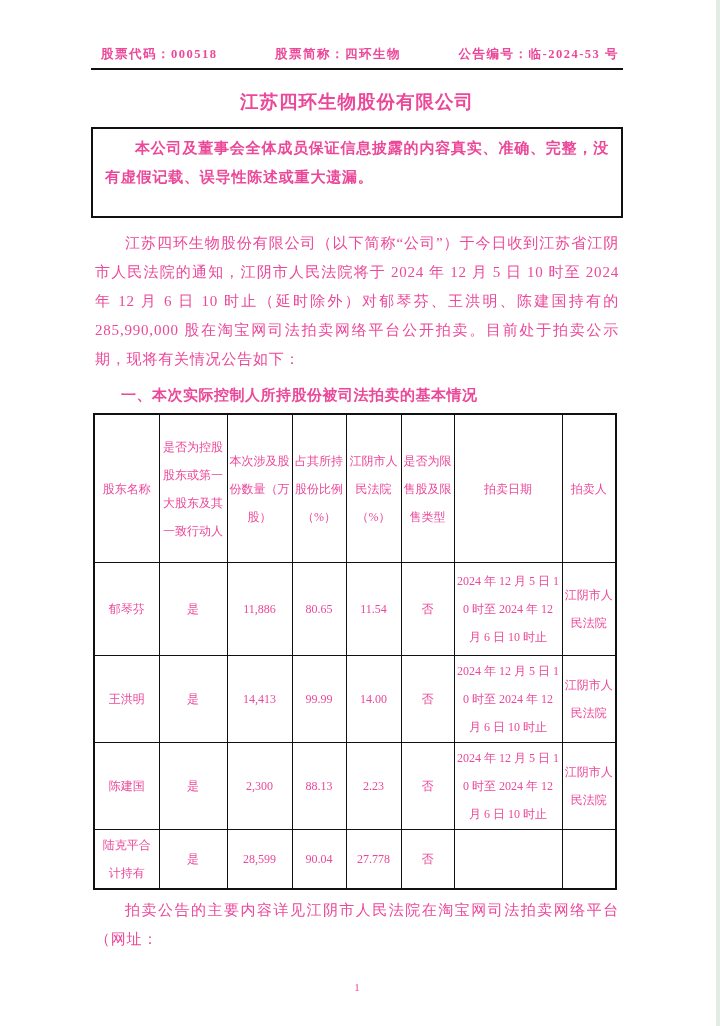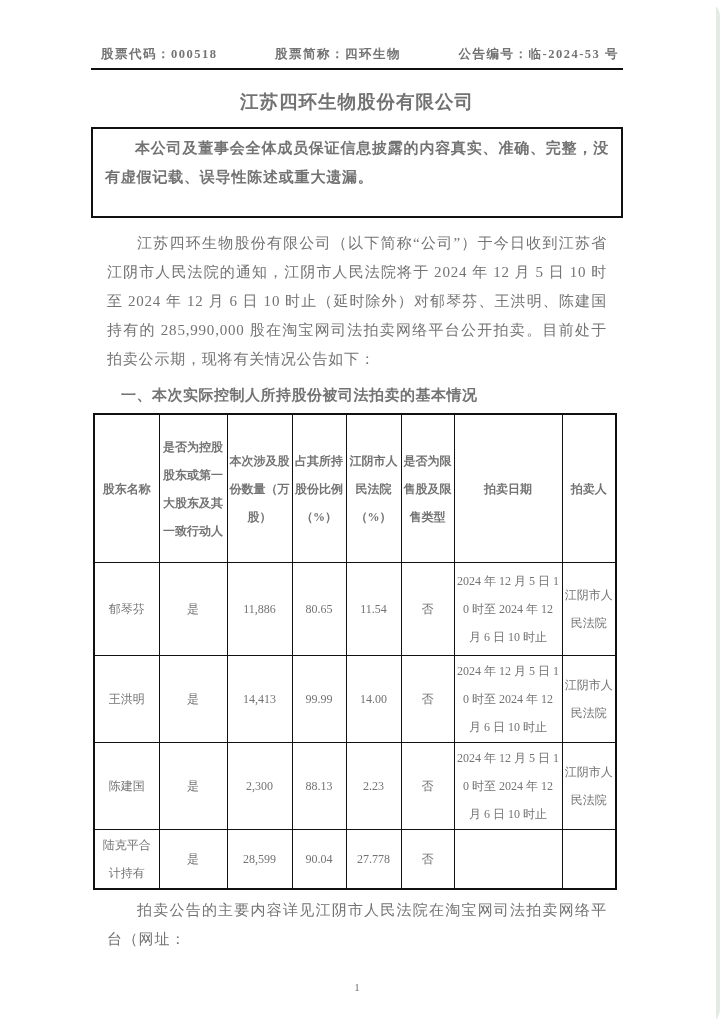--- a/index.html
+++ b/index.html
@@ -7,22 +7,21 @@
     padding: 0;
     background: #ffffff;
   }
   .page {
     position: relative;
     width: 720px;
     height: 1026px;
     background: #ffffff;
     overflow: hidden;
     font-family: "Liberation Serif", "DejaVu Serif", serif;
-    color: #737373;
-    border-radius: 17px;
+    color: #ec4899;
   }
   .page-edge {
     position: absolute;
     top: 0;
     right: 0;
     width: 4px;
     height: 100%;
     background: #e3ebe5;
   }
   .content {
@@ -65,21 +64,21 @@
   .notice-box p {
     margin: 0;
     font-weight: bold;
     font-size: 15px;
     line-height: 29px;
     text-indent: 2em;
     text-align: justify;
     letter-spacing: 0.8px;
   }
   .body-para {
-    margin: 11px 16px 0;
+    margin: 11px 4px 0;
     font-size: 15px;
     line-height: 29px;
     text-indent: 2em;
     text-align: justify;
     letter-spacing: 0.8px;
   }
   .section-heading {
     margin: 12px 0 8px;
     font-size: 15px;
     font-weight: bold;
@@ -98,21 +97,21 @@
     border: 1px solid #101010;
     text-align: center;
     vertical-align: middle;
     font-size: 12px;
     line-height: 28px;
     padding: 1px 2px;
     overflow: hidden;
     word-break: break-all;
   }
   .auction-table thead th {
-    font-weight: bold;
+    font-weight: normal;
     height: 145px;
   }
   .auction-table tbody tr.r0 td { height: 90px; }
   .auction-table tbody tr.r1 td { height: 84px; }
   .auction-table tbody tr.r2 td { height: 82px; }
   .auction-table tbody tr.r3 td { height: 55px; }
   .closing-para {
     margin-top: 6px;
   }
   .page-number {

